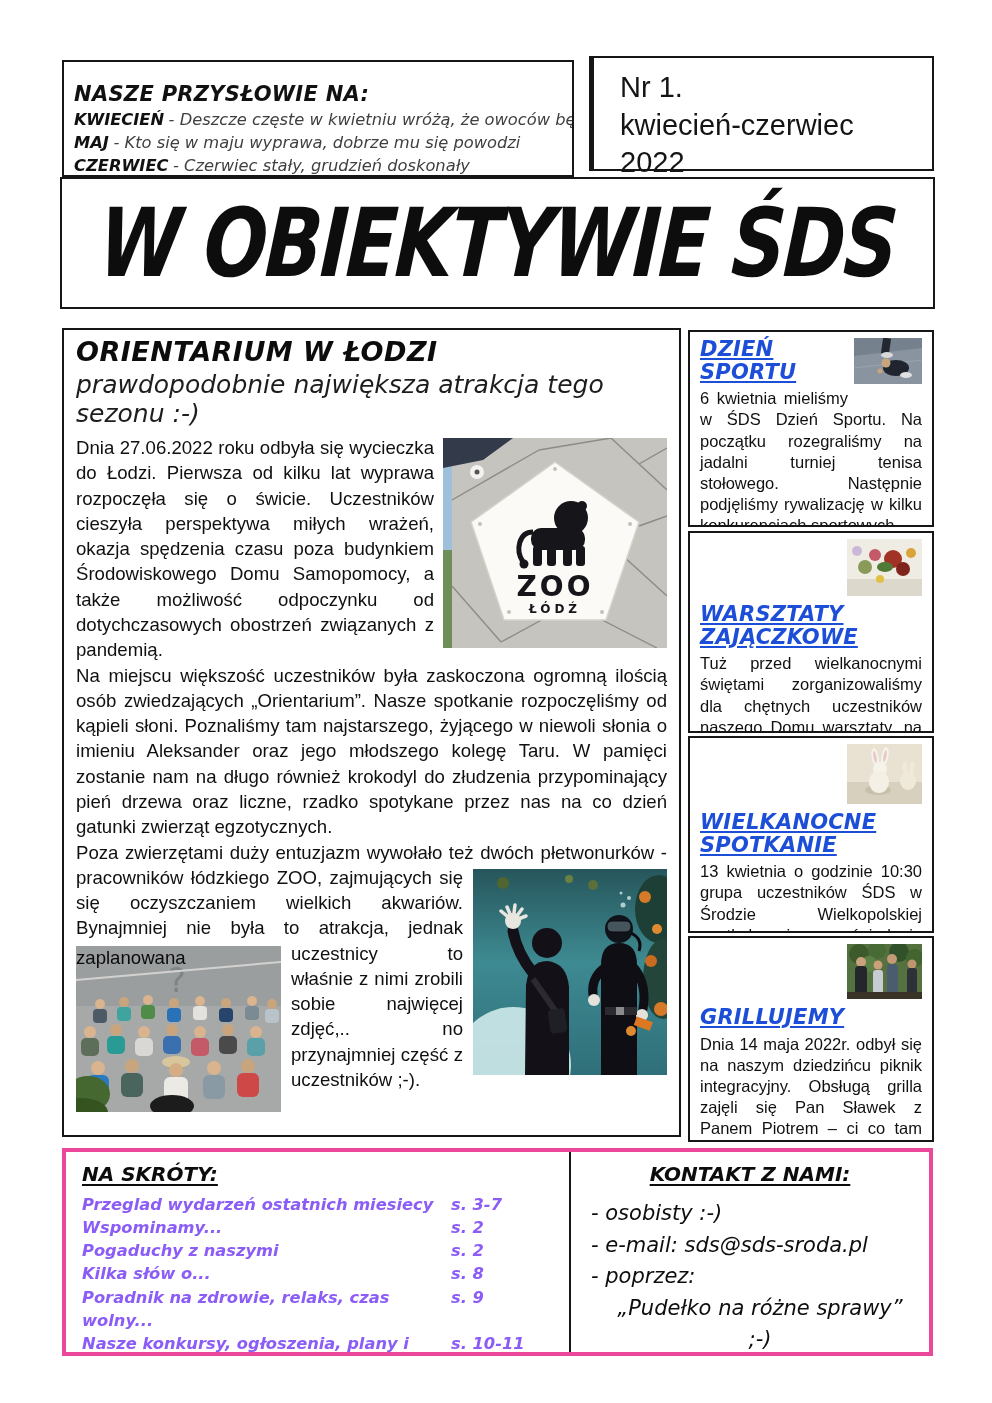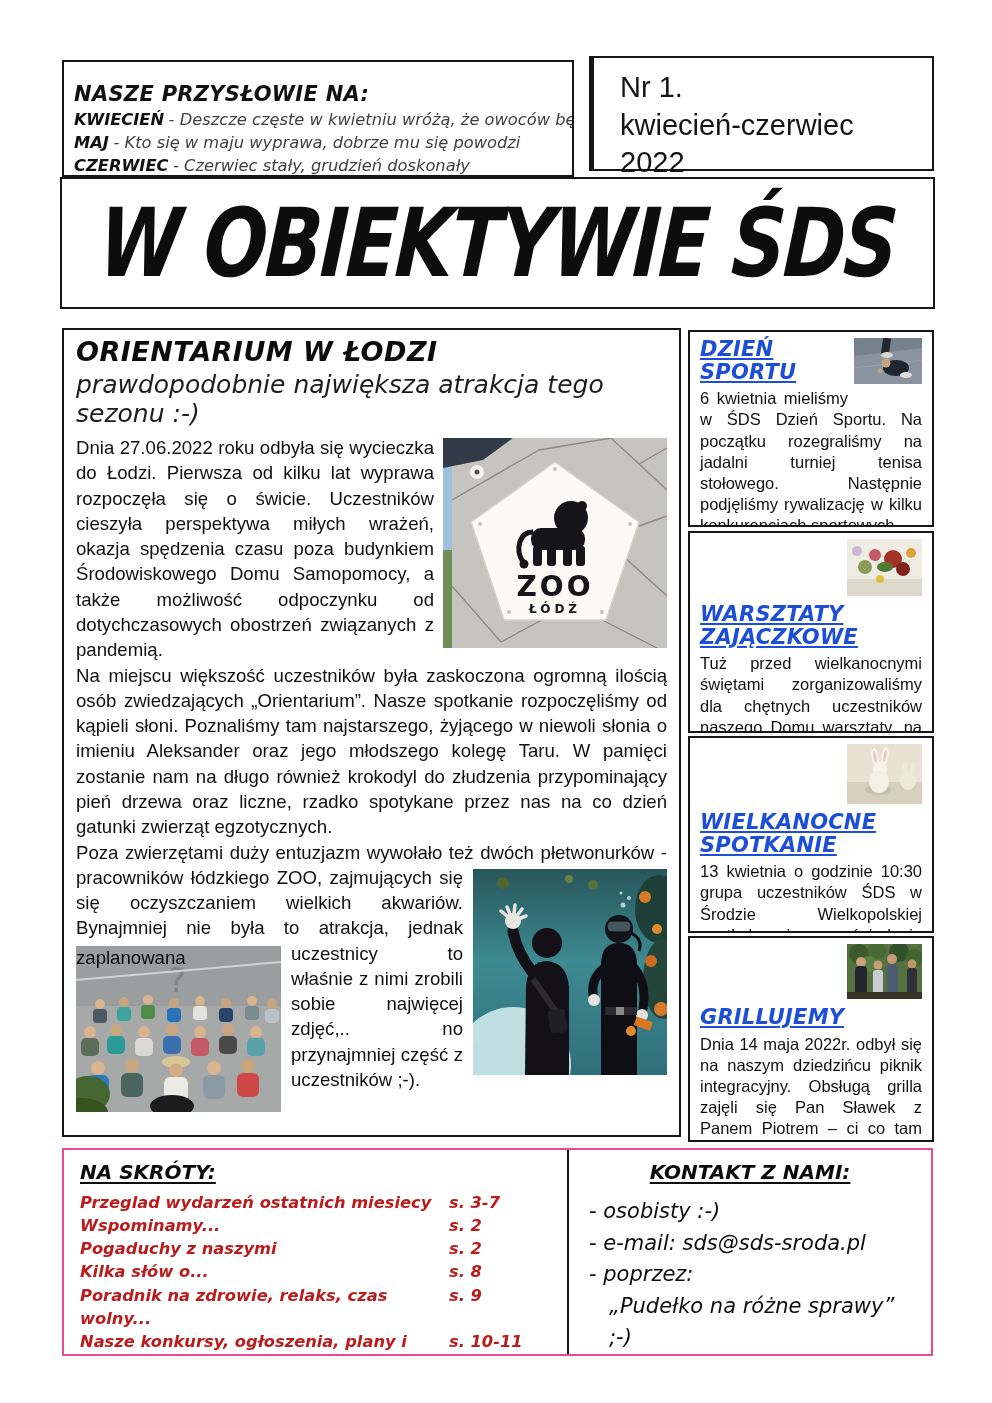--- a/index.html
+++ b/index.html
@@ -42,33 +42,33 @@
   .side-title{font:italic bold 21px "DejaVu Sans",sans-serif;line-height:1.08;letter-spacing:.2px;margin-bottom:5px;color:#1d4ed8;text-decoration:underline;}
   .side-photo{float:right;margin:0 0 3px 6px;}
   .side-text{font-size:16.5px;line-height:1.28;text-align:justify;color:#101010;}
   #side-sport{top:330px;height:197px;}
   #side-warsztaty{top:531px;height:202px;}
   #side-wielkanocne{top:736px;height:197px;}
   #side-grill{top:936px;height:206px;}
 
   
   .bottom-box{position:absolute;left:62px;top:1148px;width:871px;height:208px;
-    border:2px solid #ec4899;box-sizing:border-box;display:flex;}
+    border:4px solid #ec4899;box-sizing:border-box;display:flex;}
   .shortcuts-cell{width:505px;border-right:2px solid #161616;box-sizing:border-box;
     padding:10px 18px 0 16px;overflow:hidden;}
   .underline-title{font:italic bold 20px "DejaVu Sans",sans-serif;
     text-decoration:underline;text-decoration-thickness:2px;text-underline-offset:3px;
     margin-bottom:7px;color:#0c0c0c;}
-  .shortcut-row{display:flex;font:italic bold 16.3px "DejaVu Sans",sans-serif;line-height:1.42;color:#b91c1c;}
+  .shortcut-row{display:flex;font:italic bold 16.3px "DejaVu Sans",sans-serif;line-height:1.42;color:#8b5cf6;}
   .shortcut-label{flex:1;}
   .shortcut-page{width:100px;}
   .contact-cell{flex:1;box-sizing:border-box;padding:10px 20px 0;overflow:hidden;}
   .contact-cell .underline-title{text-align:center;margin-bottom:12px;}
   .contact-line{font:italic 21px "DejaVu Sans",sans-serif;line-height:1.5;color:#0e0e0e;}
-  .contact-line.indent{padding-left:20px;}
+  .contact-line.indent{padding-left:20px;text-align:center;}
 </style>
 </head>
 <body>
 
 <div class="page">
 
   <div class="proverbs-box">
     <div class="proverbs-title">NASZE PRZYSŁOWIE NA:</div>
     <div class="proverb-row">
       <span class="proverb-label">KWIECIEŃ</span>

